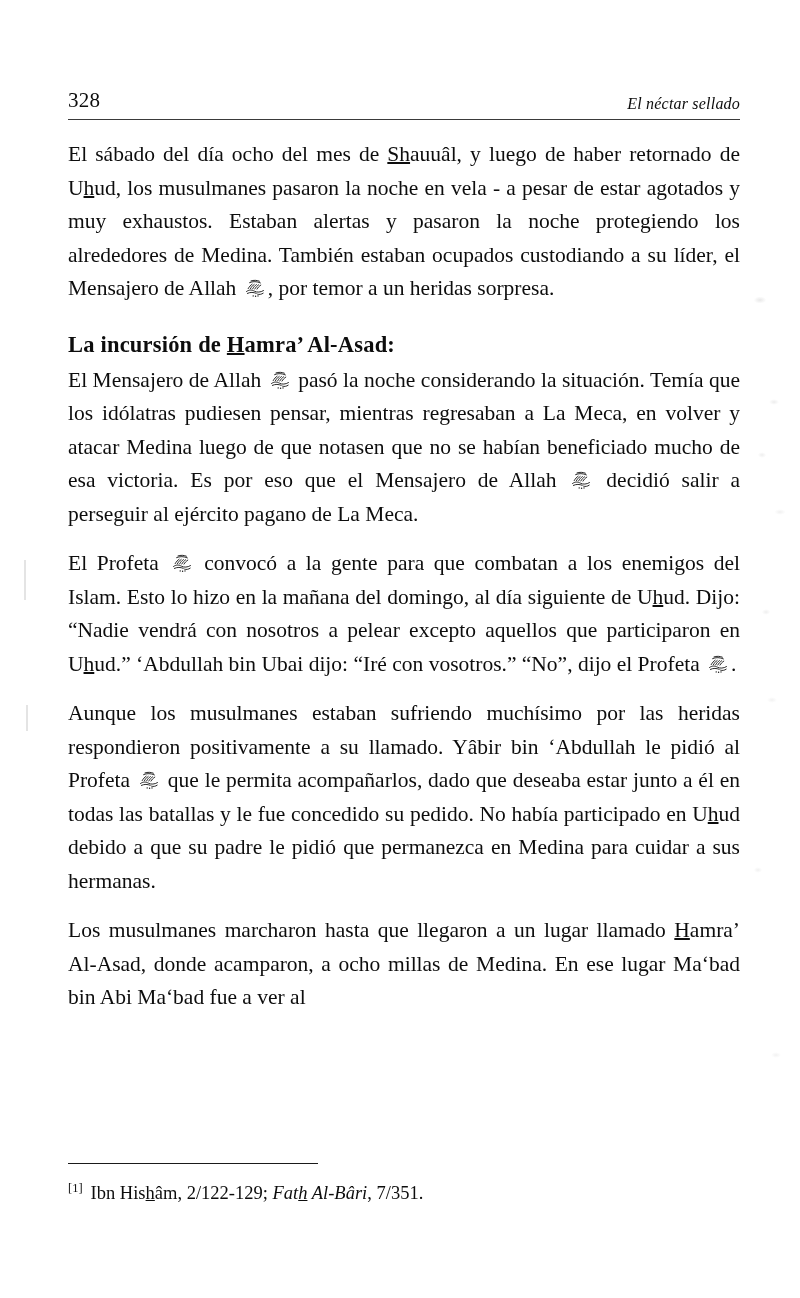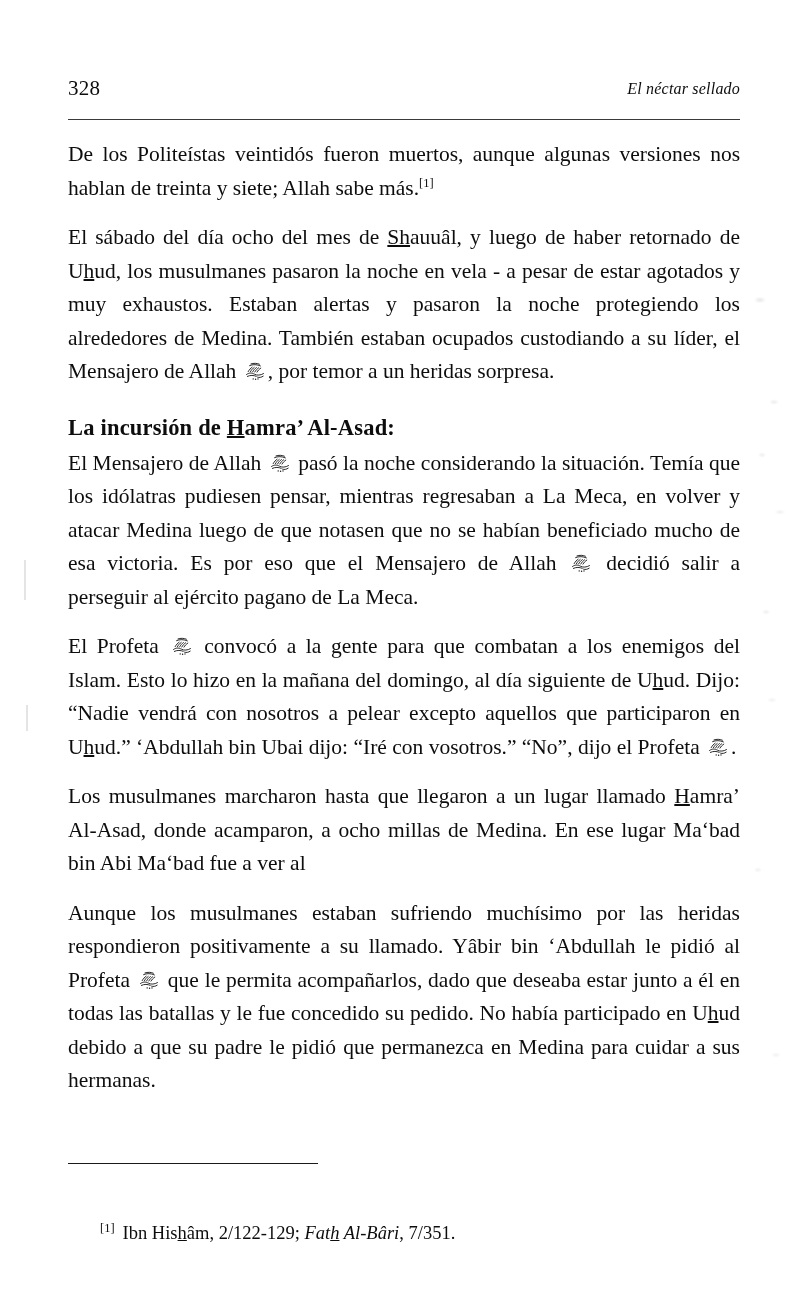--- a/index.html
+++ b/index.html
@@ -66,24 +66,24 @@
     white-space: nowrap;
     pointer-events: none;
     user-select: none;
     line-height: 1;
   }
 
   
   #runhead {
     position: absolute;
     left: 68px;
-    top: 76px;
+    top: 88px;
     width: 672px;
     display: flex;
-    align-items: center;
+    align-items: flex-end;
     justify-content: space-between;
   }
   #runhead .folio {
     font-size: 21px;
     letter-spacing: .3px;
   }
   #runhead .booktitle {
     font-size: 16px;
     font-style: italic;
     letter-spacing: .2px;
@@ -148,25 +148,24 @@
     position: absolute;
     left: 68px;
     top: 1163px;
     width: 250px;
     height: 0;
     border-top: 1.3px solid #1a1a1a;
   }
   #footnote {
     position: absolute;
     left: 68px;
-    top: 1220px;
+    top: 1180px;
     width: 672px;
     font-size: 18.5px;
     line-height: 26px;
-    margin-left: 32px;
   }
   #footnote .marker {
     font-size: 12.5px;
     vertical-align: super;
     line-height: 0;
     margin-right: 8px;
   }
 </style>
 </head>
 <body>
@@ -179,21 +178,20 @@
 
   <div id="runhead">
     <span class="folio">328</span>
     <span class="booktitle">El néctar sellado</span>
   </div>
   <div id="headrule"></div>
 
 
   <div id="col">
 
-    <p class="para"><span>De los Politeístas veintidós fueron muertos, aunque algunas versiones nos hablan de treinta y siete; Allah sabe más.</span><sup class="fn">[1]</sup></p>
 
     <p class="para"><span>El sábado del día ocho del mes de </span><span class="u">Sh</span><span>auuâl, y luego de haber retornado de U</span><span class="u">h</span><span>ud, los musulmanes pasaron la noche en vela - a pesar de estar agotados y muy exhaustos. Estaban alertas y pasaron la noche protegiendo los alrededores de Medina. También estaban ocupados custodiando a su líder, el Mensajero de Allah </span><span class="pbuh"><svg width="22" height="19" viewBox="0 0 22 19" xmlns="http://www.w3.org/2000/svg">
             <g fill="none" stroke="#121212" stroke-width="0.9" stroke-linecap="round">
               <path d="M2.5 12.5 C5 10.5, 8 10.8, 10.5 12.2 C13 13.6, 16.5 13.4, 19.5 11.6"></path>
               <path d="M3.4 14.4 C6.5 12.9, 9.5 13.2, 12.2 14.3"></path>
               <path d="M13.6 15.2 C15.4 15.8, 17.4 15.4, 19.2 14.2"></path>
               <path d="M4.2 9.6 C5.3 7.6, 6.6 6.2, 8.1 5.2"></path>
               <path d="M6.4 9.8 C7.4 7.9, 8.7 6.4, 10.2 5.4"></path>
               <path d="M8.6 9.9 C9.6 8.1, 10.9 6.6, 12.4 5.6"></path>
               <path d="M10.8 10.0 C11.8 8.2, 13.1 6.8, 14.6 5.8"></path>
@@ -279,40 +277,40 @@
               <path d="M5.6 3.6 C8.6 2.2, 13.2 2.3, 16.4 3.9"></path>
               <path d="M7.0 1.9 C9.6 1.0, 13.0 1.1, 15.4 2.2"></path>
             </g>
             <g fill="#121212">
               <circle cx="9.2" cy="16.9" r="0.7"></circle>
               <circle cx="11.6" cy="17.3" r="0.7"></circle>
               <circle cx="14.0" cy="16.9" r="0.7"></circle>
             </g>
           </svg></span><span>.</span></p>
 
+    <p class="para"><span>Aunque los musulmanes estaban sufriendo muchísimo por las heridas respondieron positivamente a su llamado. Yâbir bin ‘Abdullah le pidió al Profeta </span><span class="pbuh"><svg width="22" height="19" viewBox="0 0 22 19" xmlns="http://www.w3.org/2000/svg">
+            <g fill="none" stroke="#121212" stroke-width="0.9" stroke-linecap="round">
+              <path d="M2.5 12.5 C5 10.5, 8 10.8, 10.5 12.2 C13 13.6, 16.5 13.4, 19.5 11.6"></path>
+              <path d="M3.4 14.4 C6.5 12.9, 9.5 13.2, 12.2 14.3"></path>
+              <path d="M13.6 15.2 C15.4 15.8, 17.4 15.4, 19.2 14.2"></path>
+              <path d="M4.2 9.6 C5.3 7.6, 6.6 6.2, 8.1 5.2"></path>
+              <path d="M6.4 9.8 C7.4 7.9, 8.7 6.4, 10.2 5.4"></path>
+              <path d="M8.6 9.9 C9.6 8.1, 10.9 6.6, 12.4 5.6"></path>
+              <path d="M10.8 10.0 C11.8 8.2, 13.1 6.8, 14.6 5.8"></path>
+              <path d="M13.0 10.1 C14.0 8.4, 15.3 7.0, 16.8 6.1"></path>
+              <path d="M5.6 3.6 C8.6 2.2, 13.2 2.3, 16.4 3.9"></path>
+              <path d="M7.0 1.9 C9.6 1.0, 13.0 1.1, 15.4 2.2"></path>
+            </g>
+            <g fill="#121212">
+              <circle cx="9.2" cy="16.9" r="0.7"></circle>
+              <circle cx="11.6" cy="17.3" r="0.7"></circle>
+              <circle cx="14.0" cy="16.9" r="0.7"></circle>
+            </g>
+          </svg></span><span> que le permita acompañarlos, dado que deseaba estar junto a él en todas las batallas y le fue concedido su pedido. No había participado en U</span><span class="u">h</span><span>ud debido a que su padre le pidió que permanezca en Medina para cuidar a sus hermanas.</span></p>
+
     <p class="para"><span>Los musulmanes marcharon hasta que llegaron a un lugar llamado </span><span class="u">H</span><span>amra’ Al-Asad, donde acamparon, a ocho millas de Medina. En ese lugar Ma‘bad bin Abi Ma‘bad fue a ver al</span></p>
-
-    <p class="para"><span>Aunque los musulmanes estaban sufriendo muchísimo por las heridas respondieron positivamente a su llamado. Yâbir bin ‘Abdullah le pidió al Profeta </span><span class="pbuh"><svg width="22" height="19" viewBox="0 0 22 19" xmlns="http://www.w3.org/2000/svg">
-            <g fill="none" stroke="#121212" stroke-width="0.9" stroke-linecap="round">
-              <path d="M2.5 12.5 C5 10.5, 8 10.8, 10.5 12.2 C13 13.6, 16.5 13.4, 19.5 11.6"></path>
-              <path d="M3.4 14.4 C6.5 12.9, 9.5 13.2, 12.2 14.3"></path>
-              <path d="M13.6 15.2 C15.4 15.8, 17.4 15.4, 19.2 14.2"></path>
-              <path d="M4.2 9.6 C5.3 7.6, 6.6 6.2, 8.1 5.2"></path>
-              <path d="M6.4 9.8 C7.4 7.9, 8.7 6.4, 10.2 5.4"></path>
-              <path d="M8.6 9.9 C9.6 8.1, 10.9 6.6, 12.4 5.6"></path>
-              <path d="M10.8 10.0 C11.8 8.2, 13.1 6.8, 14.6 5.8"></path>
-              <path d="M13.0 10.1 C14.0 8.4, 15.3 7.0, 16.8 6.1"></path>
-              <path d="M5.6 3.6 C8.6 2.2, 13.2 2.3, 16.4 3.9"></path>
-              <path d="M7.0 1.9 C9.6 1.0, 13.0 1.1, 15.4 2.2"></path>
-            </g>
-            <g fill="#121212">
-              <circle cx="9.2" cy="16.9" r="0.7"></circle>
-              <circle cx="11.6" cy="17.3" r="0.7"></circle>
-              <circle cx="14.0" cy="16.9" r="0.7"></circle>
-            </g>
-          </svg></span><span> que le permita acompañarlos, dado que deseaba estar junto a él en todas las batallas y le fue concedido su pedido. No había participado en U</span><span class="u">h</span><span>ud debido a que su padre le pidió que permanezca en Medina para cuidar a sus hermanas.</span></p>
 
   </div>
 
   <div id="fnrule"></div>
   <div id="footnote"><span class="marker">[1]</span><span>Ibn His</span><span class="u">h</span><span>âm, 2/122-129; </span><span class="it">Fat</span><span class="it u">h</span><span class="it"> Al-Bâri</span><span>, 7/351.</span></div>
 
 </div>
 
 </body></html>

